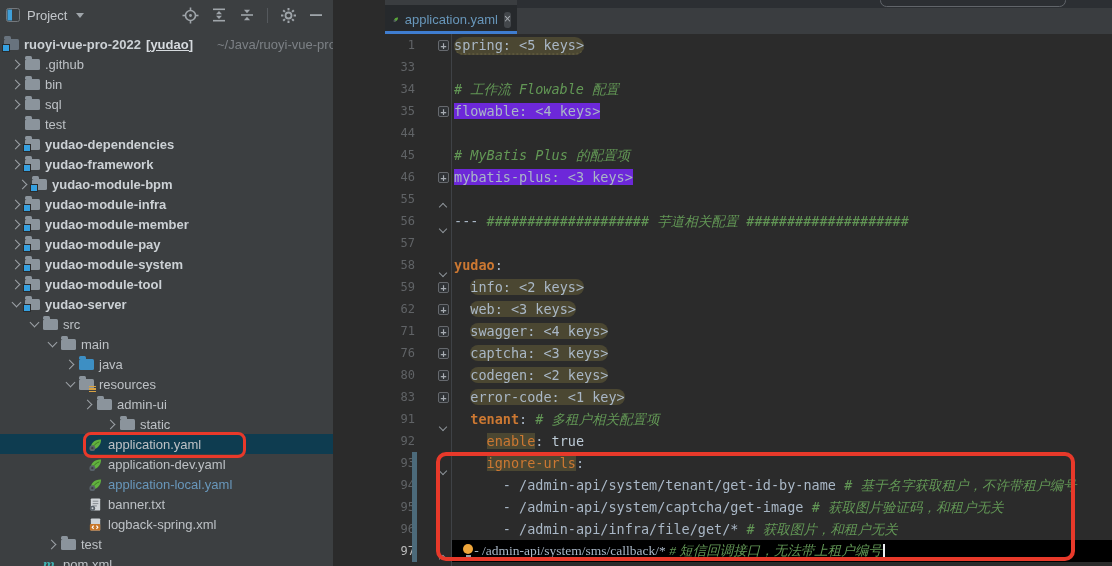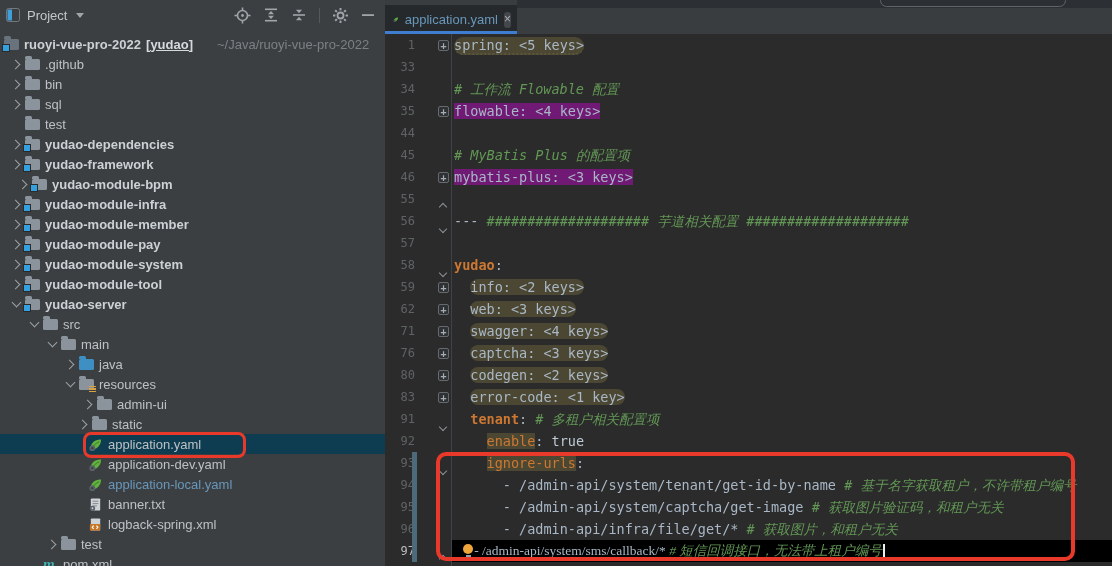--- a/index.html
+++ b/index.html
@@ -1,20 +1,20 @@
 <!DOCTYPE html>
 <html style="--annotation_red: #e8392a; --panel_bg: #3c3f41; --editor_bg: #2b2b2b; --selection_bg: #0e3c50; --tab_underline: #3f7dd0; --key_orange: #cc7832; --comment_green: #629755; --folded_khaki: #4b4732; --folded_gray: #3e4144; --modified_file_blue: #6897bb; --leaf_green: #61b23e; --bulb_yellow: #efa63b;"><head>
 <meta charset="utf-8">
 <style>
   * { margin:0; padding:0; box-sizing:border-box; }
   html,body { width:1112px; height:566px; overflow:hidden; }
   body { position:relative; background:var(--editor_bg,#2b2b2b); font-family:"Liberation Sans",sans-serif; }
 
   
-  .panel { position:absolute; left:0; top:0; width:385px; height:566px; background:var(--panel_bg,#3c3f41); overflow:hidden; }
+  .panel { position:absolute; left:0; top:0; width:333px; height:566px; background:var(--panel_bg,#3c3f41); overflow:hidden; }
   .panel-header { height:30px; display:flex; align-items:center; padding:0 10px 0 6px; gap:7px; }
   .ph-title { font-size:13px; color:#c3c7cb; }
   .caret-down { width:0; height:0; border-left:4px solid transparent; border-right:4px solid transparent; border-top:5px solid #9fa5aa; margin-left:2px; }
   .ph-icons { margin-left:auto; display:flex; align-items:center; gap:12px; }
   .ph-icons svg { display:block; }
   .ph-sep { width:1px; height:15px; background:#55595d; }
 
   .tree { position:absolute; left:0; top:30px; right:0; padding-top:4px; }
   .trow { height:20px; display:flex; align-items:center; font-size:13px; color:#bdc1c5; white-space:nowrap; }
   .trow.bold { font-weight:bold; color:#ccd1d5; }
@@ -62,21 +62,21 @@
 
   .code { position:absolute; left:66px; top:0; right:0; bottom:0; border-left:1px solid #3f4246; }
   .cline { height:22px; line-height:22px; white-space:pre; font-family:"DejaVu Sans Mono",monospace; font-size:13.5px; color:#a9b7c6; padding-left:2px; position:relative; }
   .cline.current { background:#000000;font-family:Liberation Serif, serif; }
   .t-key { color:var(--key_orange,#cc7832);font-weight:bold; }
   .t-keyhl { color:var(--key_orange,#cc7832); background:var(--folded_khaki,#4b4732); }
   .t-comment { color:var(--comment_green,#629755); font-style:italic; }
   .t-val { color:#bdcbd6; }
   .foldk { background:var(--folded_khaki,#4b4732);border-radius:9px; }
   .foldk.dotted { border-bottom:2px dotted #5b563b; }
-  .foldg { background:#701a75; }
+  .foldg { background:#6d28d9; }
   .cursor { display:inline-block; width:2px; height:16px; background:#eceff1; vertical-align:middle; margin-left:1px; }
   .bulb { position:absolute; left:11px; top:4px; width:10px; height:10px; border-radius:50%; background:var(--bulb_yellow,#efa63b); }
   .bulb::after { content:""; position:absolute; left:2.5px; top:10.5px; width:5px; height:2.5px; background:#9aa0a6; }
 
   
   .ann { position:absolute; border-style:solid; border-color:var(--annotation_red,#e8392a); pointer-events:none; z-index:50; }
   #ann-tree { left:83px; top:432px; width:163px; height:26px; border-width:3px; border-radius:8px; }
   #ann-code { left:436px; top:452px; width:639px; height:109px; border-width:4px; border-radius:10px; }
 </style>
 </head>
@@ -291,21 +291,21 @@
       </div>
       <div class="trow" style="padding-left:79px">
         <span class="slot">
           <i class="chev closed"></i>
         </span>
         <span class="ticon">
           <span class="folder"></span>
         </span>
         <span class="tlabel">admin-ui</span>
       </div>
-      <div class="trow" style="padding-left:74px">
+      <div class="trow" style="padding-left:102px">
         <span class="slot">
           <i class="chev closed"></i>
         </span>
         <span class="ticon">
           <span class="folder"></span>
         </span>
         <span class="tlabel">static</span>
       </div>
       <div class="trow selected" style="padding-left:70px">
         <span class="slot"></span>

